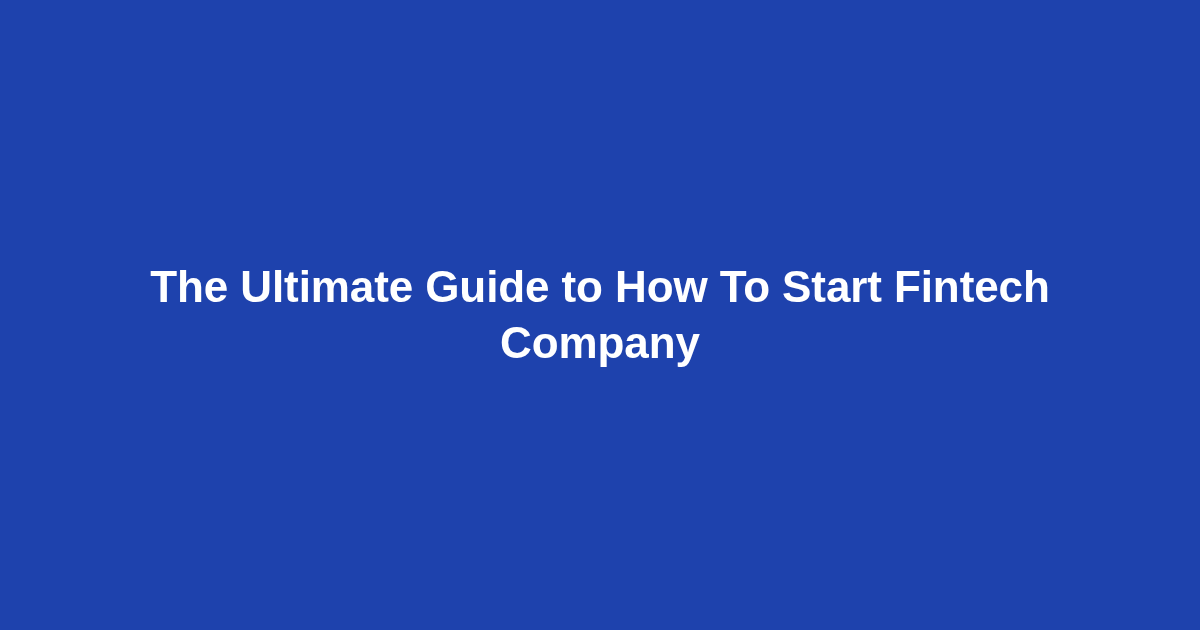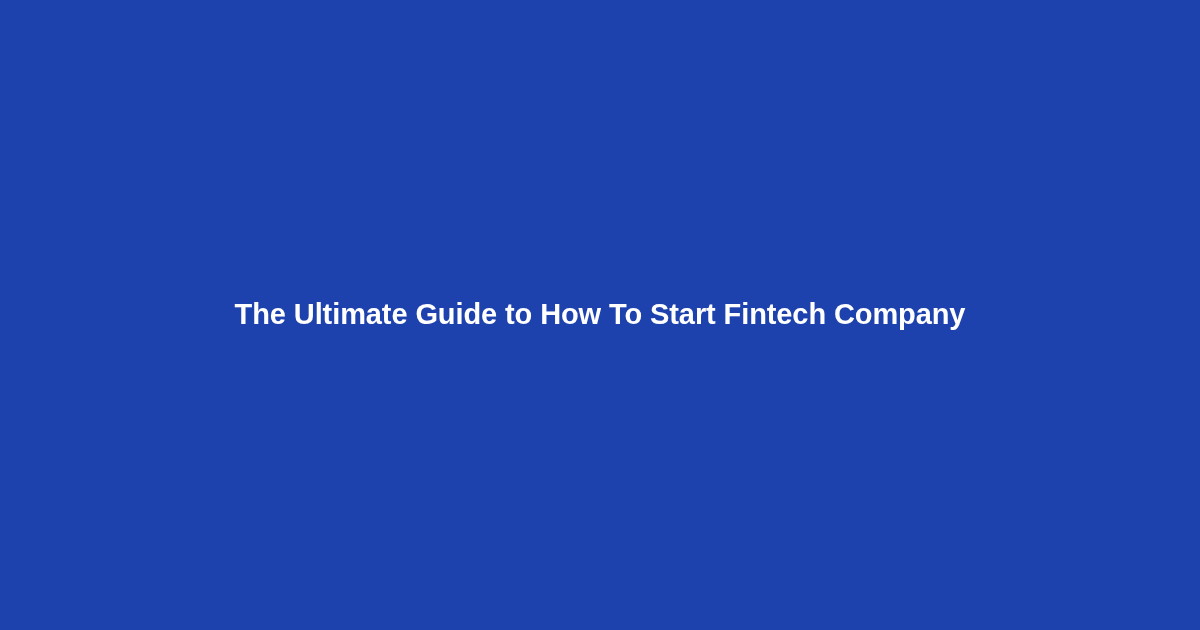--- a/index.html
+++ b/index.html
@@ -33,21 +33,21 @@
   .og-card-inner {
     display: block;
     width: 100%;
     max-width: 1040px;
   }
 
   .og-title {
     margin: 0;
     padding: 0;
     font-family: "Liberation Sans", "DejaVu Sans", sans-serif;
-    font-size: 29px;
+    font-size: 44px;
     font-weight: 700;
     line-height: 1.28;
     letter-spacing: -0.1px;
     color: #ffffff;
     white-space: normal;
     word-wrap: break-word;
   }
 </style>
 </head>
 <body>

